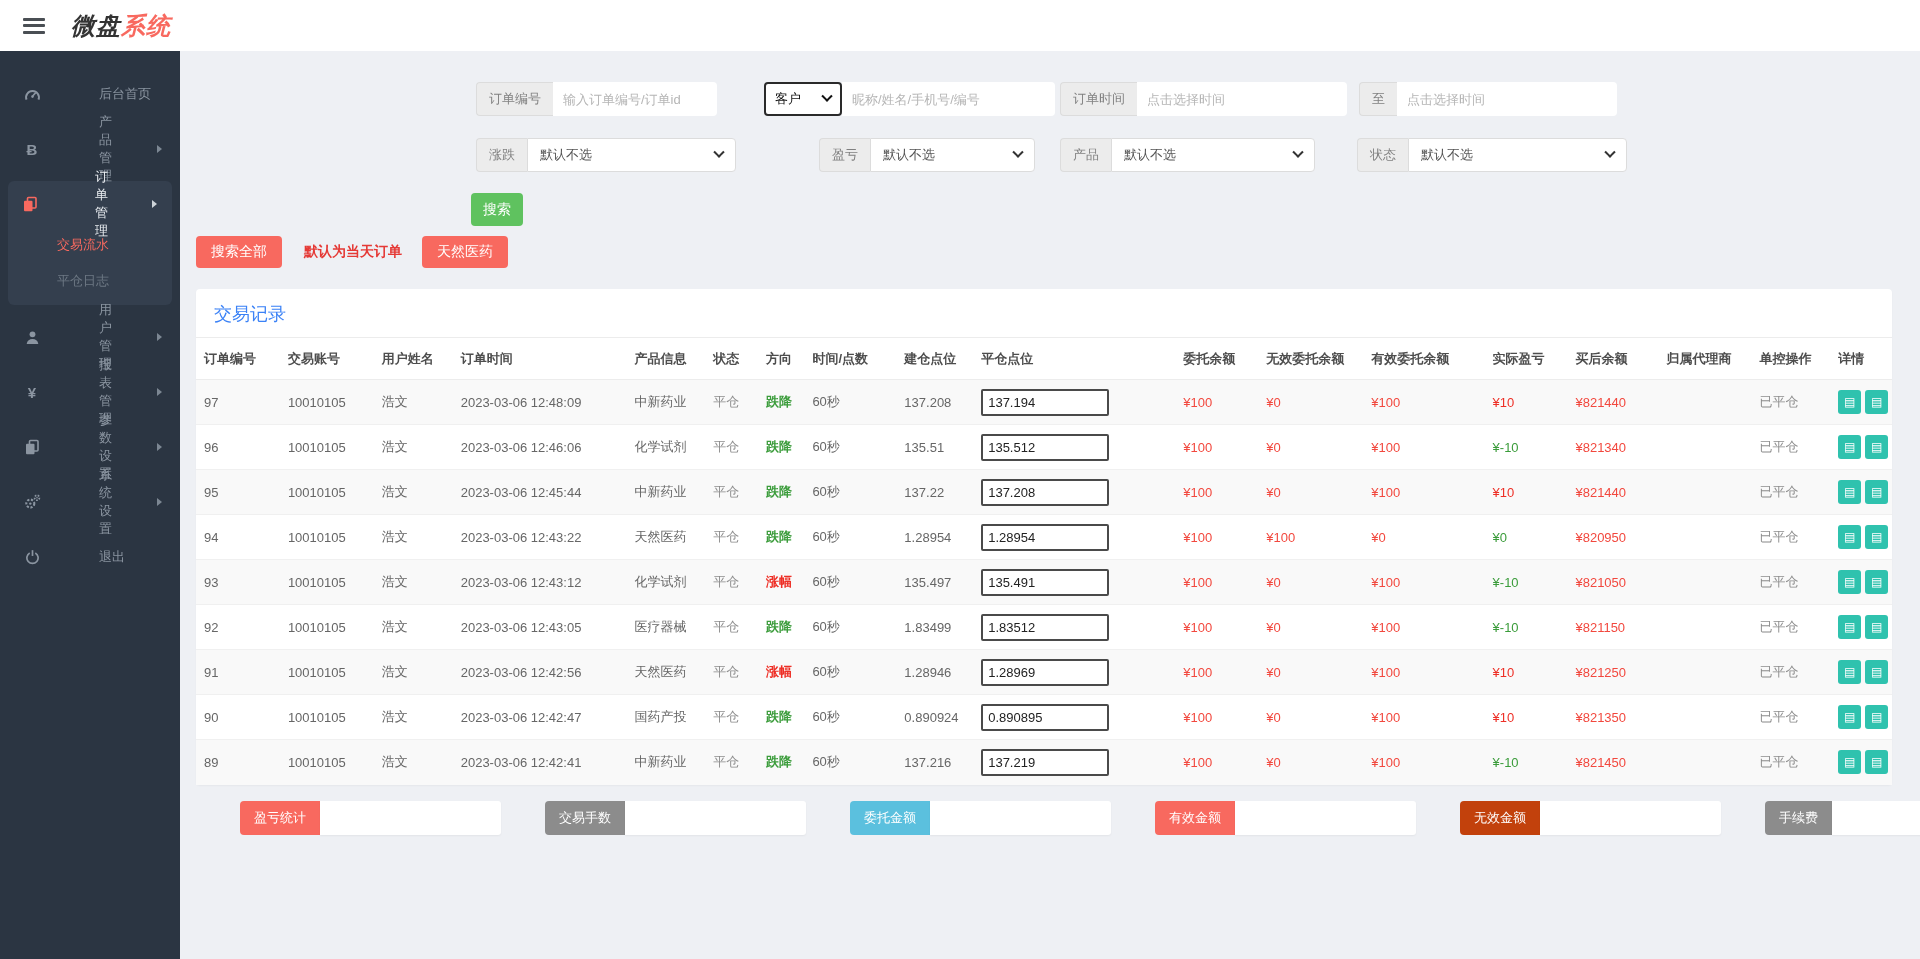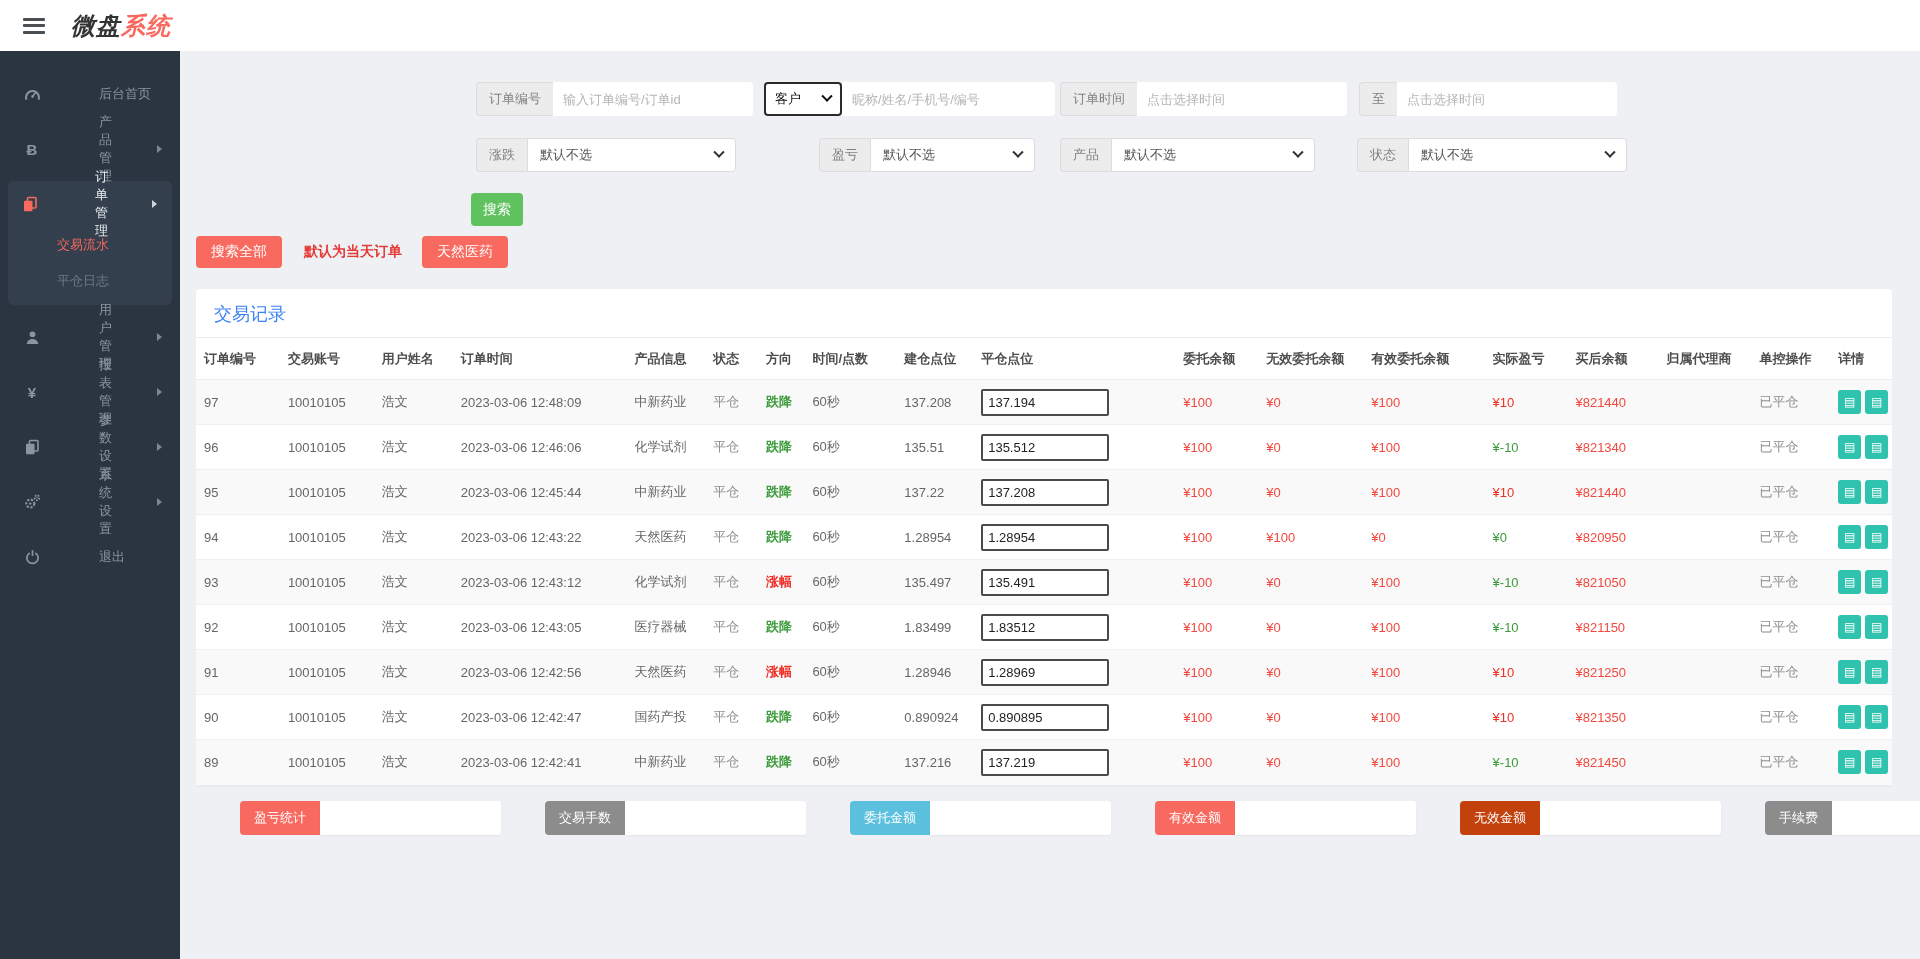--- a/index.html
+++ b/index.html
@@ -180,21 +180,21 @@
 
     </div>
   </aside>
 
 <main class="content">
 
   <div class="filters">
 
     <div class="fgroup" style="left:296px;top:31px">
       <span class="flabel">订单编号</span>
-      <input class="finput" style="width: 200px;" placeholder="输入订单编号/订单id">
+      <input class="finput" style="width: 164px;" placeholder="输入订单编号/订单id">
     </div>
     <div class="fgroup" style="left:584px;top:31px">
       <div class="cust-select">
         <span>客户</span>
         <span class="chev"></span>
       </div>
       <input class="finput" style="width: 213px;" placeholder="昵称/姓名/手机号/编号">
     </div>
     <div class="fgroup" style="left:880px;top:31px">
       <span class="flabel">订单时间</span>

